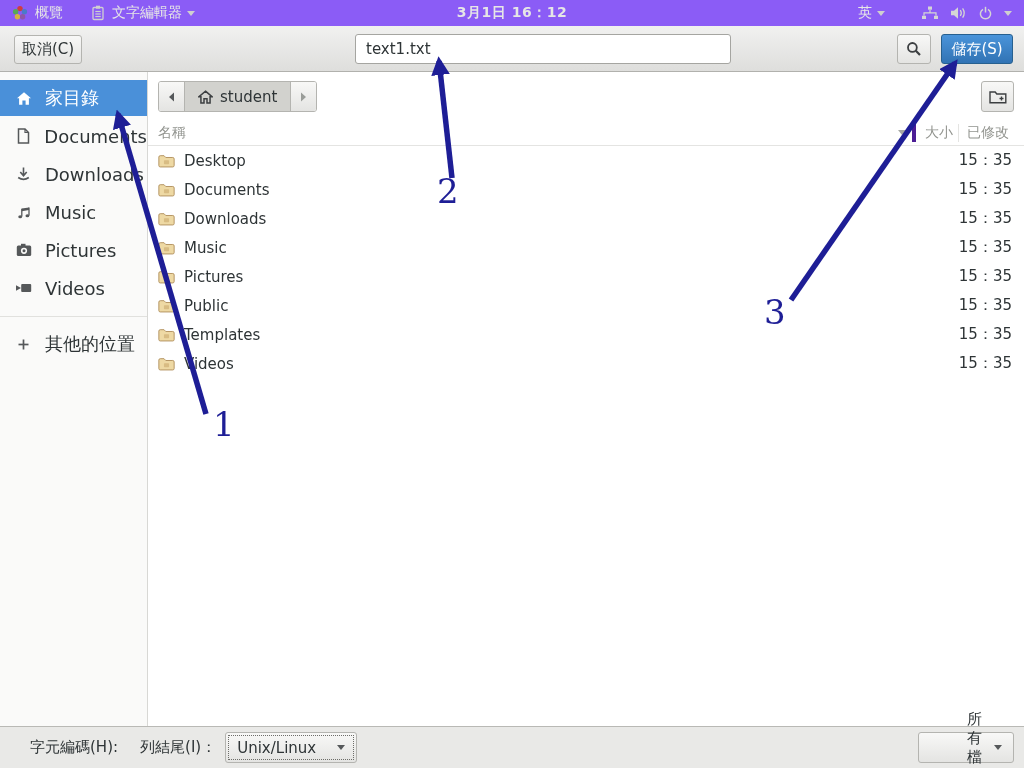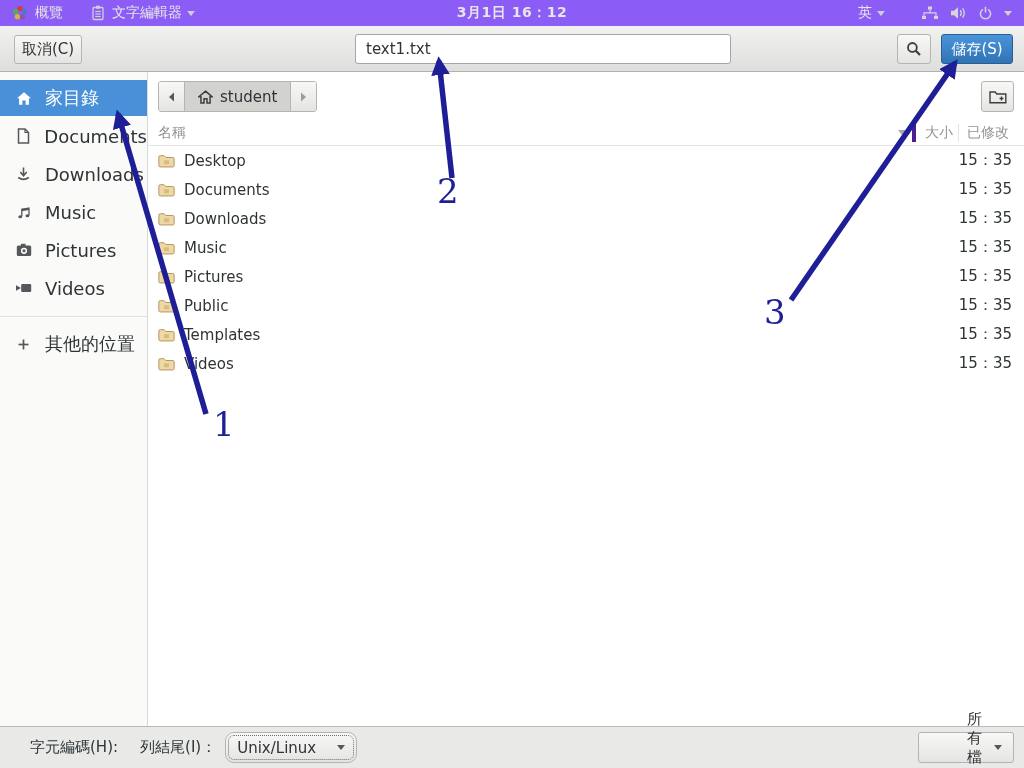--- a/index.html
+++ b/index.html
@@ -66,21 +66,21 @@
 
   .filerow { height:29px; display:flex; align-items:center; gap:9px; padding:0 12px 0 10px; font-size:15px; }
   .filerow .ficon { flex:none; display:flex; }
   .filerow .time { margin-left:auto; color:#2e3436; }
 
   
   .statusbar { position:absolute; left:0; right:0; bottom:0; height:42px; background:#e9e9e7;
     border-top:1px solid #b9b9b5; display:flex; align-items:center; padding:0 10px; font-size:15px; }
   .combo { height:31px; padding:0 11px; display:inline-flex; align-items:center; justify-content:space-between; gap:12px; }
   .combo .caret-down { width:0; height:0; border-left:4px solid transparent; border-right:4px solid transparent; border-top:5px solid #55585a; }
-  .combo.focused { outline:1px dotted #6d6d69; outline-offset:-4px;border-radius:9px; }
+  .combo.focused { outline:1px dotted #6d6d69; outline-offset:-4px; }
   .sb-label { margin-right:9px;margin-left:20px; }
   .sb-label2 { margin-left:13px; margin-right:9px; }
   .filter-combo { margin-left:auto; width:96px;padding-left:48px; }
   .le-combo { width:132px; }
 
   
   .annotations { position:absolute; inset:0; pointer-events:none; z-index:10; }
   .anno-line { stroke:var(--anno,#1e1e96); stroke-width:5.5; fill:none; }
   .anno-head { fill:var(--anno,#1e1e96); }
   .anno-text { fill:var(--anno,#1e1e96); font-family:"DejaVu Serif","Liberation Serif",serif; font-size:34px; }

